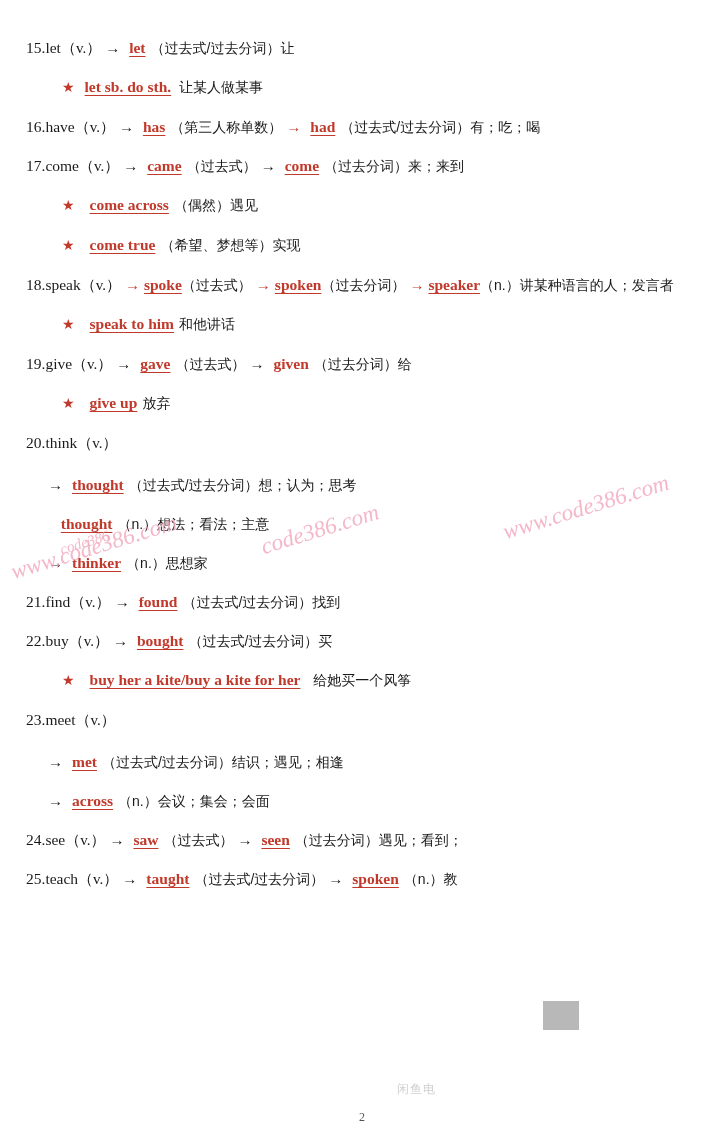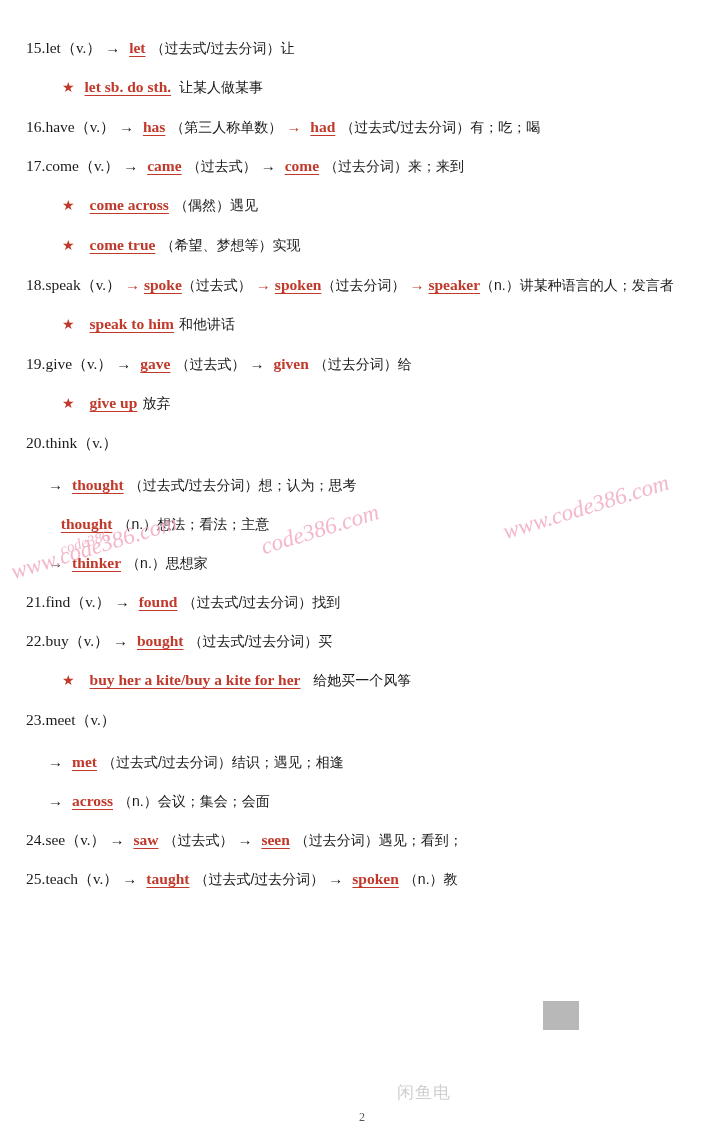--- a/index.html
+++ b/index.html
@@ -122,21 +122,21 @@
     left: 532px;
     top: 1030px;
     width: 150px;
     height: 58px;
     background: #ffffff;
   }
   .artifact-badge {
     position: absolute;
     left: 397px;
     top: 1081px;
-    font-size: 17px;
+    font-size: 12px;
     color: #cfcfcf;
     font-family: "Liberation Sans", sans-serif;
     letter-spacing: 1px;
   }
 </style>
 </head>
 <body>
 
 <div class="page">
 

